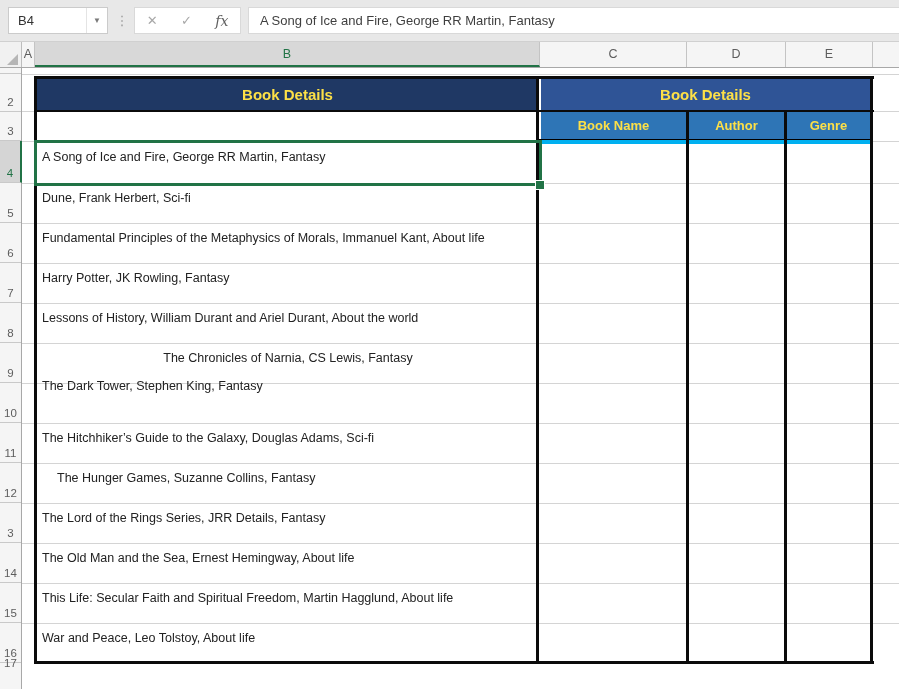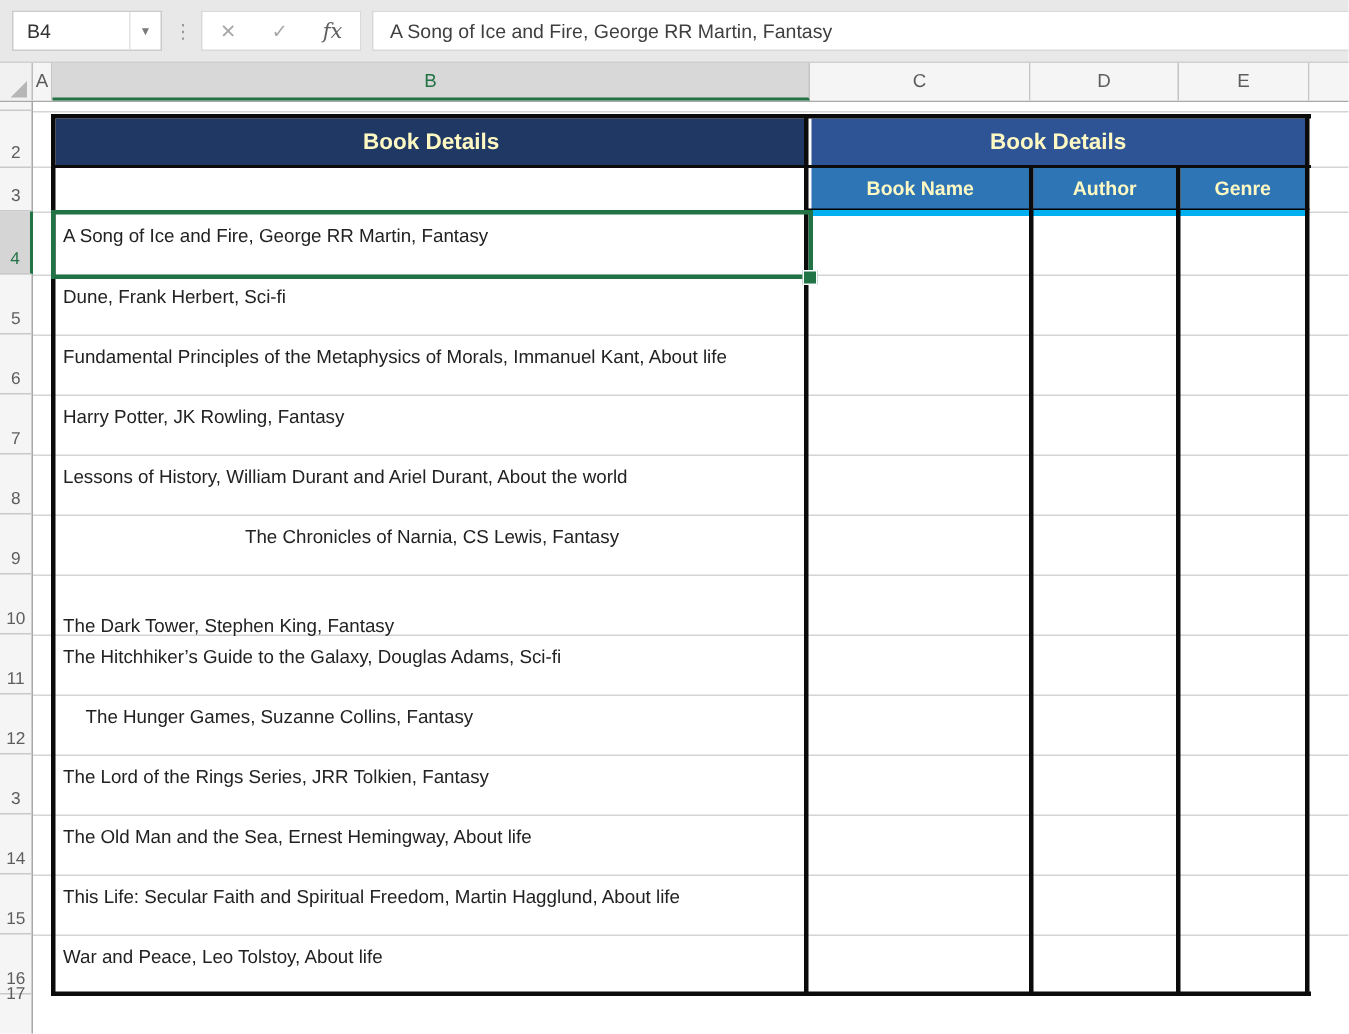--- a/index.html
+++ b/index.html
@@ -49,21 +49,21 @@
         display:flex;align-items:flex-end;justify-content:center;padding-bottom:3px;}
   .rowh.sel{background:#d5d5d5;border-right:2px solid var(--selection-green,#217346);
             color:var(--selection-green,#217346);width:22px;}
 
   
   .grid{position:absolute;left:22px;top:68px;width:877px;height:621px;background:#fff;}
   .gl{position:absolute;left:0;width:877px;height:1px;background:#d4d4d4;z-index:1;}
 
   
   .abs{position:absolute;box-sizing:border-box;}
-  .hd{color:#fef9c3;font-weight:bold;text-align:center;z-index:2;}
+  .hd{color:#fde047;font-weight:bold;text-align:center;z-index:2;}
   .hd-left-main{background:var(--header-dark-navy,#1F3864);font-size:15px;}
   .hd-left-sub{background:var(--subheader-dark-blue,#1F4E79);font-size:13px;}
   .hd-right-main{background:var(--header-medium-blue,#2F5496);font-size:15px;}
   .hd-right-sub{background:var(--subheader-light-blue,#2E75B6);font-size:13px;}
   .cyanbar{background:var(--accent-cyan,#00B0F0);z-index:2;}
   .blackline{background:#000;z-index:3;}
   .bb{background:#0b0b0b;z-index:3;}
   .brow{z-index:3;}
   .brow .celltext{display:block;padding:8px 4px 0 5px;font-size:12.5px;color:#222;
                   white-space:nowrap;line-height:15px;}
@@ -168,31 +168,31 @@
     </div>
   <div class="abs brow" style="left:37px;top:263px;width:501px;height:40px;">
     <span class="celltext">Harry Potter, JK Rowling, Fantasy</span>
     </div>
   <div class="abs brow" style="left:37px;top:303px;width:501px;height:40px;">
     <span class="celltext">Lessons of History, William Durant and Ariel Durant, About the world</span>
     </div>
   <div class="abs brow" style="left:37px;top:343px;width:501px;height:40px;text-align:center;">
     <span class="celltext">The Chronicles of Narnia, CS Lewis, Fantasy</span>
     </div>
-  <div class="abs brow" style="left:37px;top:402px;width:501px;height:40px;">
+  <div class="abs brow" style="left:37px;top:371px;width:501px;height:40px;">
     <span class="celltext">The Dark Tower, Stephen King, Fantasy</span>
     </div>
   <div class="abs brow" style="left:37px;top:423px;width:501px;height:40px;">
     <span class="celltext">The Hitchhiker’s Guide to the Galaxy, Douglas Adams, Sci-fi</span>
     </div>
   <div class="abs brow" style="left:37px;top:463px;width:501px;height:40px;padding-left:15px;">
     <span class="celltext">The Hunger Games, Suzanne Collins, Fantasy</span>
     </div>
   <div class="abs brow" style="left:37px;top:503px;width:501px;height:40px;">
-    <span class="celltext">The Lord of the Rings Series, JRR Tolkien, Fantasy</span>
+    <span class="celltext">The Lord of the Rings Series, JRR Details, Fantasy</span>
     </div>
   <div class="abs brow" style="left:37px;top:583px;width:501px;height:40px;">
     <span class="celltext">This Life: Secular Faith and Spiritual Freedom, Martin Hagglund, About life</span>
     </div>
   <div class="abs brow" style="left:37px;top:543px;width:501px;height:40px;">
     <span class="celltext">The Old Man and the Sea, Ernest Hemingway, About life</span>
     </div>
   <div class="abs brow" style="left:37px;top:623px;width:501px;height:38px;">
     <span class="celltext">War and Peace, Leo Tolstoy, About life</span>
     </div>

